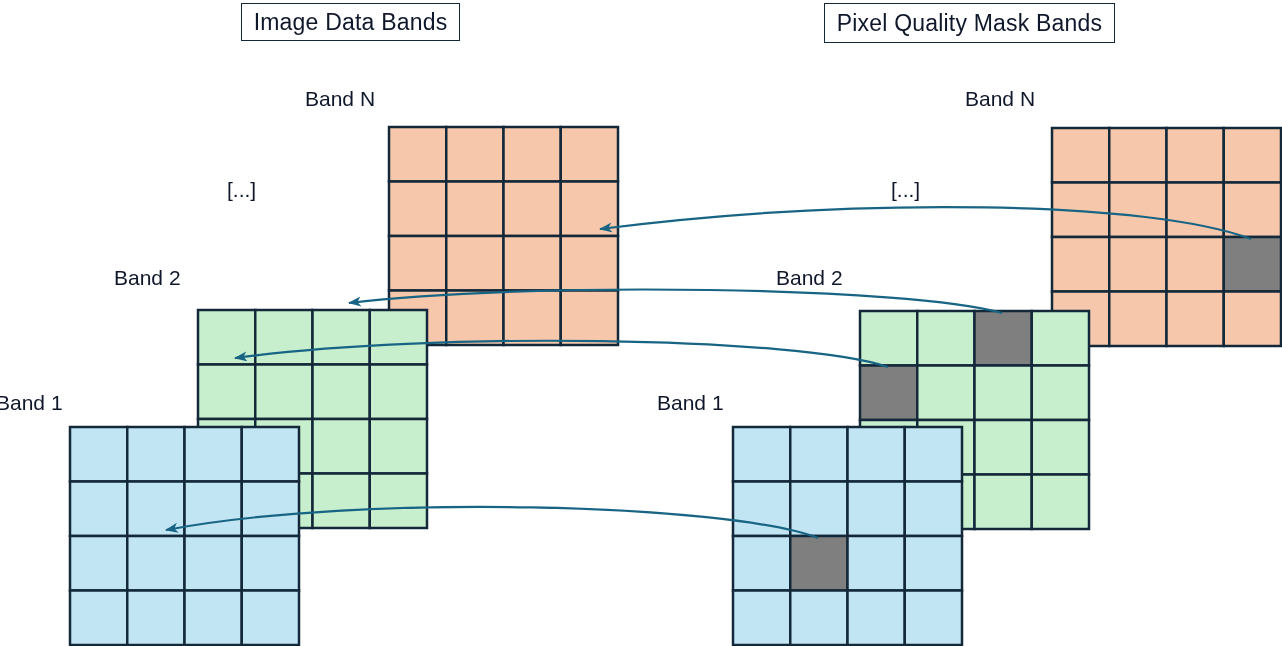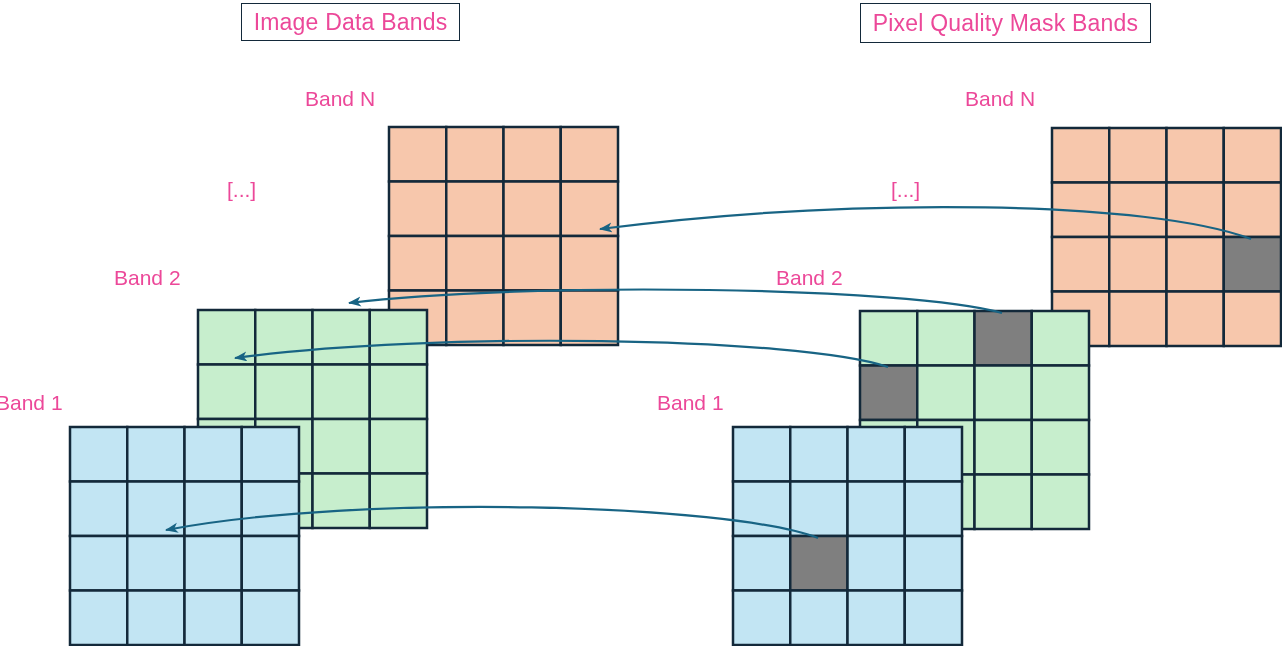--- a/index.html
+++ b/index.html
@@ -1,26 +1,26 @@
 <!DOCTYPE html>
 <html><head>
 <meta charset="utf-8">
 <style>
   html,body{margin:0;padding:0;background:#ffffff;}
   .canvas{
     position:relative;width:1282px;height:646px;background:#ffffff;
-    font-family:"Liberation Sans",sans-serif;color:#ec4899;overflow:hidden;
+    font-family:"Liberation Sans",sans-serif;color:#0f172a;overflow:hidden;
   }
   .title-box{
     position:absolute;display:flex;align-items:center;justify-content:center;
     border:1.5px solid #13293a;font-size:23px;letter-spacing:.2px;background:#fff;
     box-sizing:border-box;white-space:nowrap;
   }
   #tb-image{left:241px;top:3px;width:219px;height:38px;}
-  #tb-mask{left:860px;top:3px;width:291px;height:40px;}
+  #tb-mask{left:824px;top:3px;width:291px;height:40px;}
   .lbl{position:absolute;font-size:21px;text-align:left;white-space:nowrap;}
   #lb-n-l{left:305px;top:87px;width:84px;}
   #el-l{left:227px;top:178px;width:44px;}
   #lb-2-l{left:114px;top:266px;width:84px;}
   #lb-1-l{left:-4px;top:391px;width:80px;}
   #lb-n-r{left:965px;top:87px;width:84px;}
   #el-r{left:891px;top:178px;width:44px;}
   #lb-2-r{left:776px;top:266px;width:84px;}
   #lb-1-r{left:657px;top:391px;width:84px;}
   #diagram-svg{position:absolute;left:0;top:0;}

